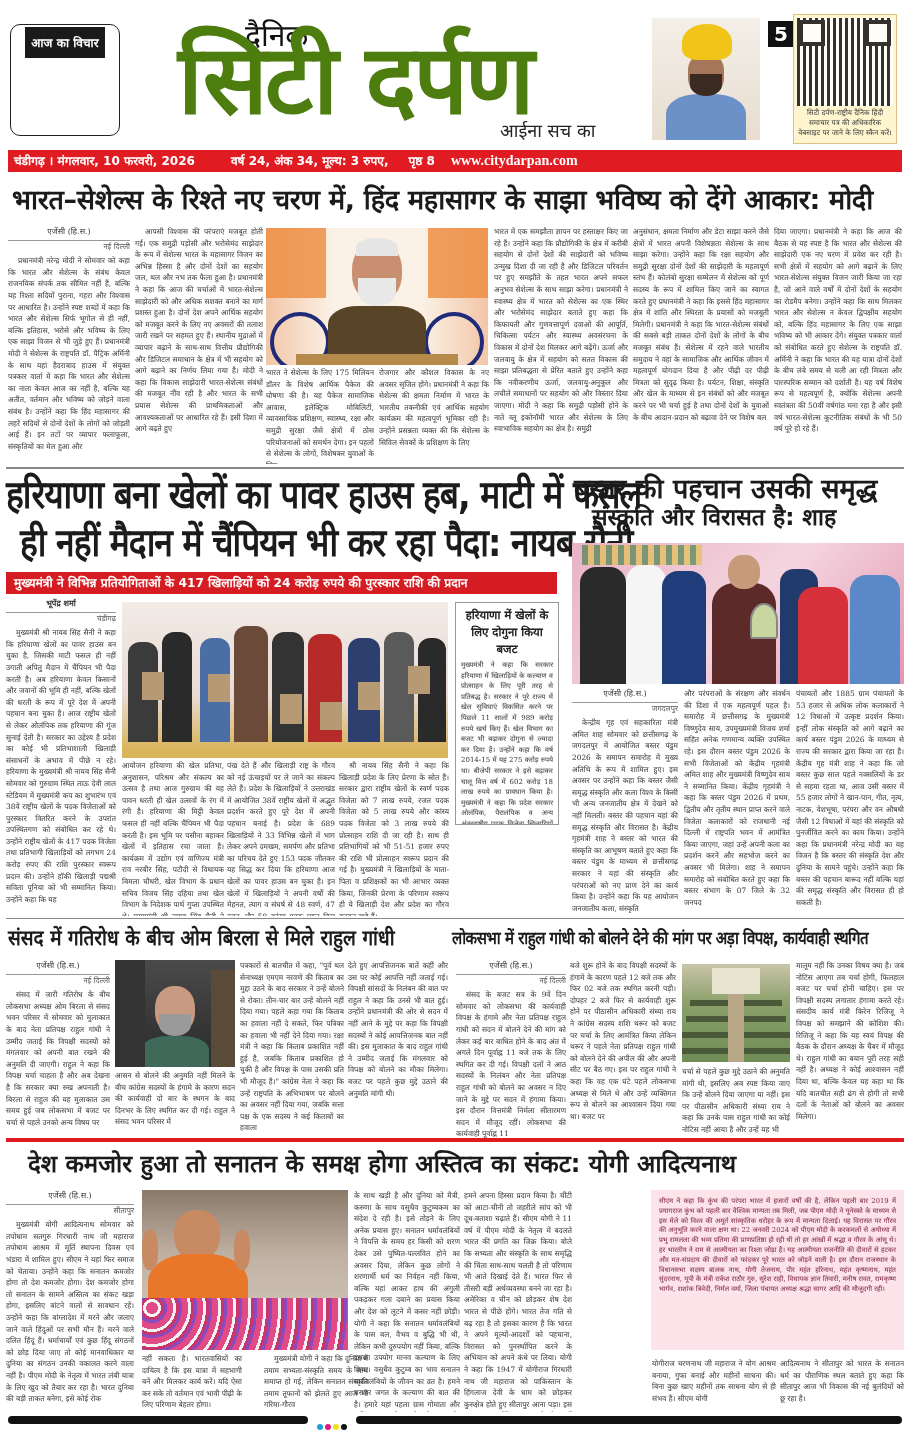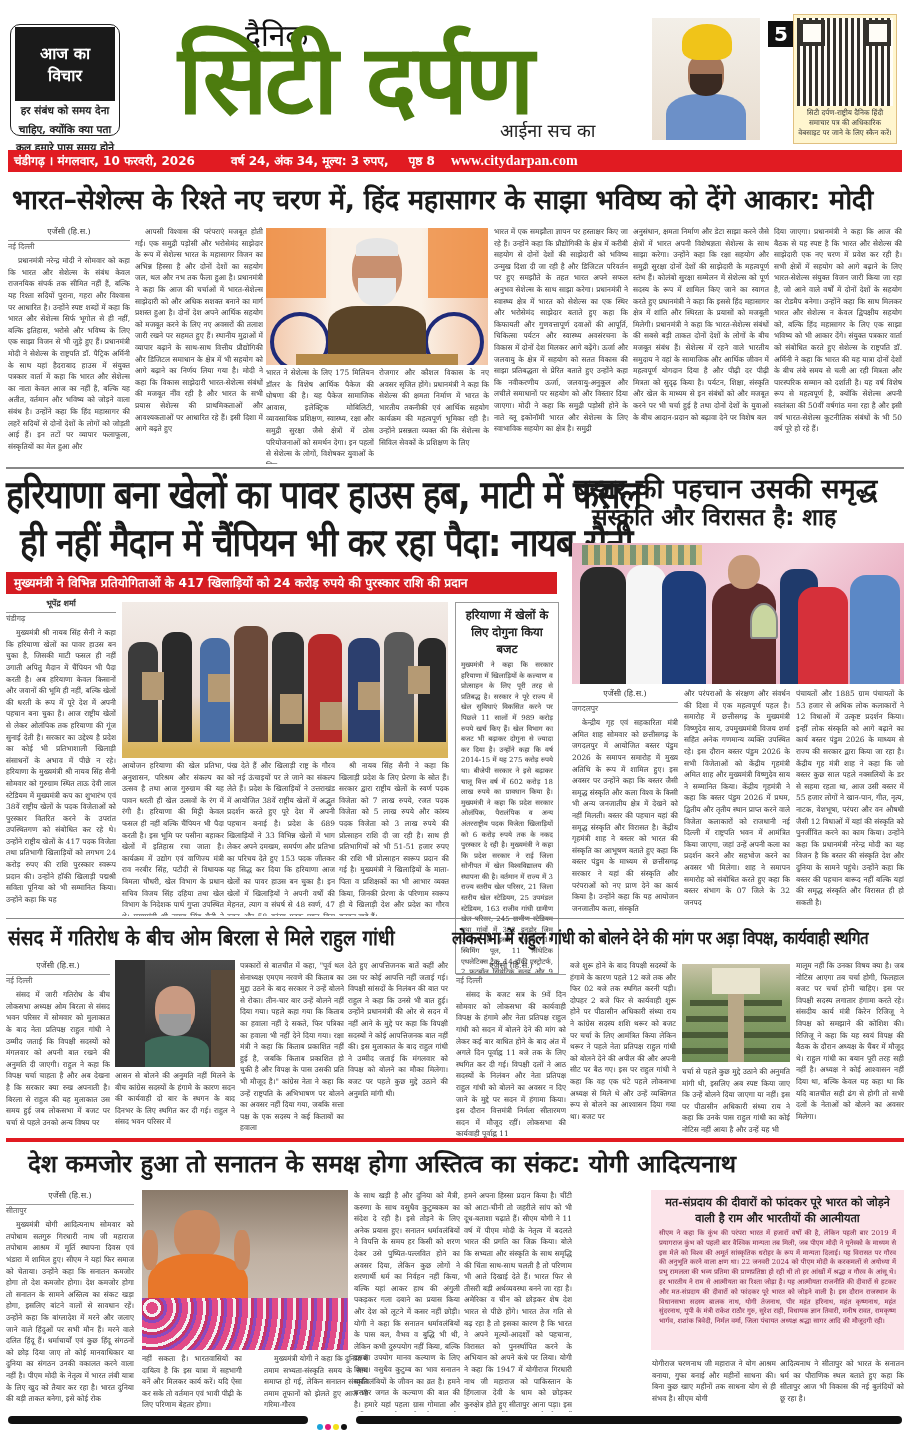--- a/index.html
+++ b/index.html
@@ -1,19 +1,19 @@
 <!DOCTYPE html>
 <html><head>
 <meta charset="utf-8">
 <style>
 *{box-sizing:border-box;margin:0;padding:0}
 body{width:910px;height:1431px;background:#fff;font-family:"DejaVu Serif",serif;color:#111;position:relative;overflow:hidden}
 .abs{position:absolute}
 .thought{left:10px;top:24px;width:110px;height:112px;border:1.5px solid #222;border-radius:10px;padding:4px 4px;text-align:center}
-.thought .hd{display:inline-block;background:#1a1a1a;color:#fff;font-family:"DejaVu Sans",sans-serif;font-size:16px;font-weight:bold;padding:15px 6px;margin-top:-2px}
+.thought .hd{display:inline-block;background:#1a1a1a;color:#fff;font-family:"DejaVu Sans",sans-serif;font-size:12px;font-weight:bold;padding:7px 6px;margin-top:-2px}
 .thought .tx{font-size:10.5px;line-height:18.5px;font-weight:bold;color:#222}
 .mast-small{left:245px;top:14px;font-size:30px;font-family:"DejaVu Serif",serif;color:#111}
 .mast-big{left:178px;top:20px;font-size:96px;font-weight:900;letter-spacing:-3px;font-family:"DejaVu Sans",sans-serif;color:#4d7c0f;line-height:120px}
 .tagline{left:500px;top:118px;font-size:18px;color:#222}
 .page-no{left:768px;top:21px;width:26px;height:26px;background:#111;color:#fff;font-family:"DejaVu Sans",sans-serif;font-weight:bold;font-size:20px;text-align:center;line-height:26px}
 .cm-photo{left:652px;top:18px;width:108px;height:122px;background:linear-gradient(180deg,#f3efe8 0%,#e8ddd0 100%);overflow:hidden}
 .turban{position:absolute;left:30px;top:6px;width:50px;height:36px;background:#f0c419;border-radius:50% 50% 30% 30%}
 .face{position:absolute;left:36px;top:36px;width:36px;height:40px;background:#a5765a;border-radius:40%}
 .beard{position:absolute;left:38px;top:56px;width:32px;height:22px;background:#3a2a22;border-radius:0 0 50% 50%}
 .jacket{position:absolute;left:14px;top:76px;width:80px;height:50px;background:#6c90c8;border-radius:40% 40% 0 0}
@@ -24,36 +24,35 @@
 .qr::before{left:2px;top:2px}
 .qr::after{right:2px;top:2px}
 .qr-cap{font-size:7.2px;line-height:10px;text-align:center;color:#333;margin-top:2px}
 .redbar{left:8px;top:150px;width:894px;height:22px;background:#e11b22;color:#fff;font-family:"DejaVu Sans",sans-serif;font-weight:bold;font-size:12px;line-height:22px;display:flex;align-items:center;padding:8px 6px}
 .redbar .rni{margin-left:auto;font-size:10.5px;font-family:"Liberation Sans",sans-serif}
 .redbar .web{margin-left:16px;font-family:"Liberation Serif",serif;font-size:14px}
 .h1{font-family:"DejaVu Sans",sans-serif;font-weight:bold;color:#1b1b1b;white-space:nowrap}
 .col{font-size:7.4px;line-height:11.6px;text-align:justify;color:#333}
 .col p{text-indent:10px}
 .byline{font-size:8px;text-align:center;color:#333;border-bottom:1px solid #999;padding-bottom:2px}
-.dateline{font-size:7.5px;text-align:left;color:#555;margin-bottom:3px}
+.dateline{font-size:7.5px;text-align:right;color:#555;margin-bottom:3px}
 .img{position:absolute;overflow:hidden}
 .rule{position:absolute;height:2px;background:#888}
 .redrule{position:absolute;height:4px;background:#e11b22}
 .subbar{left:6px;top:572px;width:551px;height:22px;background:#d51c22;color:#fff;font-family:"DejaVu Sans",sans-serif;font-weight:bold;font-size:12.2px;line-height:22px;padding-left:8px;white-space:nowrap;overflow:hidden}
 .box{position:absolute;border:1px solid #999;padding:4px 5px}
 .pinkbox{position:absolute;background:#fce4ea;padding:5px 8px}
 .reg{position:absolute;height:8px;background:#111;border-radius:4px}
 .dot{display:inline-block;width:6px;height:6px;border-radius:50%;margin:0 1px}
 </style>
 </head>
 <body>
 
 <div class="abs thought">
   <div class="hd">आज का विचार</div>
-  <div class="tx">हर संबंध को समय देना चाहिए, क्योंकि क्या पता कल हमारे पास समय होने पर संबंध ना हो।</div>
 </div>
 
 <div class="abs mast-small">दैनिक</div>
 <div class="abs mast-big">सिटी दर्पण</div>
 <div class="abs tagline">आईना सच का</div>
 
 <div class="abs cm-photo">
   <div class="jacket"></div>
     <div class="face"></div>
     <div class="beard"></div>
@@ -143,21 +142,21 @@
 <div class="abs col" style="left:122px;top:760px;width:102px;height:156px;overflow:hidden">
     <p style="text-indent:0">आयोजन हरियाणा की खेल प्रतिभा, अनुशासन, परिश्रम और संकल्प का उत्सव है तथा आज गुरुग्राम की यह पावन धरती ही खेल उत्सवों के रंग में रंगी है। हरियाणा की मिट्टी केवल फसल ही नहीं बल्कि चैंपियन भी पैदा करती है। इस भूमि पर पसीना बहाकर खेलों में इतिहास रचा जाता है। कार्यक्रम में उद्योग एवं वाणिज्य मंत्री राव नरबीर सिंह, पटौदी से विधायक बिमला चौधरी, खेल विभाग के प्रधान सचिव विजय सिंह दहिया तथा खेल विभाग के निदेशक पार्थ गुप्ता उपस्थित थे। मुख्यमंत्री श्री नायब सिंह सैनी ने कहा कि खेल मंच हमारे युवाओं के सपनों को</p>
   </div>
 <div class="abs col" style="left:227px;top:760px;width:108px;height:156px;overflow:hidden">
     <p style="text-indent:0">पंख देते हैं और खिलाड़ी राष्ट्र के गौरव को नई ऊंचाइयों पर ले जाने का संकल्प लेते हैं। प्रदेश के खिलाड़ियों ने उत्तराखंड में आयोजित 38वें राष्ट्रीय खेलों में अद्भुत प्रदर्शन करते हुए पूरे देश में अपनी पहचान बनाई है। प्रदेश के 689 खिलाड़ियों ने 33 विभिन्न खेलों में भाग लेकर अपने दमखम, समर्पण और प्रतिभा का परिचय देते हुए 153 पदक जीतकर यह सिद्ध कर दिया कि हरियाणा आज खेलों का पावर हाउस बन चुका है। इन खेलों में खिलाड़ियों ने अपनी वर्षों की मेहनत, त्याग व संघर्ष से 48 स्वर्ण, 47 रजत और 58 कांस्य पदक प्राप्त किए हैं।</p>
   </div>
 <div class="abs col" style="left:339px;top:760px;width:110px;height:156px;overflow:hidden">
     <p>श्री नायब सिंह सैनी ने कहा कि खिलाड़ी प्रदेश के लिए प्रेरणा के स्रोत हैं। सरकार द्वारा राष्ट्रीय खेलों के स्वर्ण पदक विजेता को 7 लाख रुपये, रजत पदक विजेता को 5 लाख रुपये और कांस्य पदक विजेता को 3 लाख रुपये की प्रोत्साहन राशि दी जा रही है। साथ ही प्रतिभागियों को भी 51-51 हजार रुपए की राशि भी प्रोत्साहन स्वरूप प्रदान की गई है। मुख्यमंत्री ने खिलाड़ियों के माता-पिता व प्रशिक्षकों का भी आभार व्यक्त किया, जिनकी प्रेरणा के परिणाम स्वरूप ही ये खिलाड़ी देश और प्रदेश का गौरव बनकर खड़े हैं।</p>
   </div>
 
-<div class="box" style="left:455px;top:602px;width:104px;height:372px;overflow:hidden">
+<div class="box" style="left:455px;top:602px;width:104px;height:223px;overflow:hidden">
   <div style="font-family:'DejaVu Sans',sans-serif;font-weight:bold;font-size:11.5px;line-height:17px;text-align:center;color:#222;margin-bottom:2px">हरियाणा में खेलों के लिए दोगुना किया बजट</div>
   <div class="col" style="font-size:7px;line-height:10.6px">मुख्यमंत्री ने कहा कि सरकार हरियाणा में खिलाड़ियों के कल्याण व प्रोत्साहन के लिए पूरी तरह से प्रतिबद्ध है। सरकार ने पूरे राज्य में खेल सुविधाएं विकसित करने पर पिछले 11 सालों में 989 करोड़ रुपये खर्च किए हैं। खेल विभाग का बजट भी बढ़ाकर दोगुना से ज्यादा कर दिया है। उन्होंने कहा कि वर्ष 2014-15 में यह 275 करोड़ रुपये था। बीजेपी सरकार ने इसे बढ़ाकर चालू वित्त वर्ष में 602 करोड़ 18 लाख रुपये का प्रावधान किया है। मुख्यमंत्री ने कहा कि प्रदेश सरकार ओलंपिक, पैरालंपिक व अन्य अंतरराष्ट्रीय पदक विजेता खिलाड़ियों को 6 करोड़ रुपये तक के नकद पुरस्कार दे रही है। मुख्यमंत्री ने कहा कि प्रदेश सरकार ने राई जिला सोनीपत में खेल विश्वविद्यालय की स्थापना की है। वर्तमान में राज्य में 3 राज्य स्तरीय खेल परिसर, 21 जिला स्तरीय खेल स्टेडियम, 25 उपमंडल स्टेडियम, 163 राजीव गांधी ग्रामीण खेल परिसर, 245 ग्रामीण स्टेडियम तथा गांवों में 382 इनडोर जिम उपलब्ध हैं। इसके अलावा, 10 स्विमिंग पूल, 11 सिंथेटिक एथलेटिक्स ट्रैक, 14 हॉकी एस्ट्रोटर्फ, 2 फुटबॉल सिंथेटिक सतह और 9 बहुउद्देशीय हॉल भी बनाए गए हैं।</div>
 </div>
 
 <div class="abs h1" style="left:574px;top:474px;font-size:27px;line-height:29px;font-weight:bold">बस्तर की पहचान उसकी समृद्ध</div>
 <div class="abs h1" style="left:592px;top:503px;font-size:23px;line-height:29px;font-weight:bold">संस्कृति और विरासत है: शाह</div>
 
 <div class="img" style="left:572px;top:543px;width:332px;height:141px;background:linear-gradient(135deg,#e8b2c4 0%,#f4d5df 50%,#e396b0 100%)">
   <div style="position:absolute;left:8px;top:24px;width:46px;height:118px;background:#2a2a2a;border-radius:16px 16px 0 0"></div>
   <div style="position:absolute;left:54px;top:22px;width:40px;height:120px;background:#f5f5f5;border-radius:16px 16px 0 0"></div>
@@ -257,21 +256,20 @@
     <p>मुख्यमंत्री योगी ने कहा कि दुनिया में तमाम सभ्यता-संस्कृति समय के साथ समाप्त हो गई, लेकिन सनातन संस्कृति तमाम तूफानों को झेलते हुए आज भी गरिमा-गौरव</p>
   </div>
 <div class="abs col" style="left:354px;top:1190px;width:106px;height:222px;overflow:hidden">
     <p style="text-indent:0">के साथ खड़ी है और दुनिया को मैत्री, करुणा के साथ वसुधैव कुटुम्बकम का संदेश दे रही है। इसे तोड़ने के लिए अनेक प्रयास हुए। सनातन धर्मावलंबियों ने विपत्ति के समय हर किसी को शरण देकर उसे पुष्पित-पल्लवित होने का अवसर दिया, लेकिन कुछ लोगों ने शरणार्थी धर्म का निर्वहन नहीं किया, बल्कि यहां आकर हाथ की अंगुली पकड़कर गला दबाने का प्रयास किया और देश को लूटने में कसर नहीं छोड़ी। योगी ने कहा कि सनातन धर्मावलंबियों के पास बल, वैभव व बुद्धि भी थी, लेकिन कभी दुरुपयोग नहीं किया, बल्कि इसका उपयोग मानव कल्याण के लिए किया। वसुधैव कुटुम्ब का भाव सनातन धर्मावलंबियों के जीवन का व्रत है। हमने चराचर जगत के कल्याण की बात की है। हमारे यहां पहला ग्रास गोमाता और अंतिम ग्रास कुत्ते का होता है। गाय और कुत्ते को भी</p>
   </div>
 <div class="abs col" style="left:464px;top:1190px;width:108px;height:222px;overflow:hidden">
     <p style="text-indent:0">हमने अपना हिस्सा प्रदान किया है। चींटी को आटा-चीनी तो जहरीले सांप को भी दूध-बताशा चढ़ाते हैं। सीएम योगी ने 11 वर्ष में पीएम मोदी के नेतृत्व में बदलते भारत की प्रगति का जिक्र किया। बोले कि सभ्यता और संस्कृति के साथ समृद्धि की चिंता साथ-साथ चलती है तो परिणाम भी आते दिखाई देते हैं। भारत फिर से तीसरी बड़ी अर्थव्यवस्था बनने जा रहा है। अमेरिका व चीन को छोड़कर शेष देश भारत से पीछे होंगे। भारत तेज गति से बढ़ रहा है तो इसका कारण है कि भारत ने अपने मूल्यों-आदर्शों को पहचाना, विरासत को पुनर्स्थापित करने के अभियान को अपने कंधे पर लिया। योगी ने कहा कि 1947 में योगीराज गिरधारी नाथ जी महाराज को पाकिस्तान के हिंगलाज देवी के धाम को छोड़कर कुरुक्षेत्र होते हुए सीतापुर आना पड़ा। इस स्थान पर उन्होंने गुफा बनाई और वर्षों तक यहां साधना की। उनके उपरांत गुरु</p>
   </div>
 
 <div class="pinkbox" style="left:651px;top:1190px;width:253px;height:160px;overflow:hidden">
-  <div style="font-family:'DejaVu Sans',sans-serif;font-weight:bold;font-size:11.2px;line-height:16px;text-align:center;color:#222">मत-संप्रदाय की दीवारों को फांदकर पूरे भारत को जोड़ने वाली है राम और भारतीयों की आत्मीयता</div>
   <div class="col" style="font-size:6.8px;line-height:9.8px;color:#7b2345;margin-top:2px">सीएम ने कहा कि कुंभ की परंपरा भारत में हजारों वर्षों की है, लेकिन पहली बार 2019 में प्रयागराज कुंभ को पहली बार वैश्विक मान्यता तब मिली, जब पीएम मोदी ने यूनेस्को के माध्यम से इस मेले को विश्व की अमूर्त सांस्कृतिक धरोहर के रूप में मान्यता दिलाई। यह विरासत पर गौरव की अनुभूति करने वाला क्षण था। 22 जनवरी 2024 को पीएम मोदी के करकमलों से अयोध्या में प्रभु रामलला की भव्य प्रतिमा की प्राणप्रतिष्ठा हो रही थी तो हर आंखों में श्रद्धा व गौरव के आंसू थे। हर भारतीय ने राम से आत्मीयता का रिश्ता जोड़ा है। यह आत्मीयता राजनीति की दीवारों से हटकर और मत-संप्रदाय की दीवारों को फांदकर पूरे भारत को जोड़ने वाली है। इस दौरान राजस्थान के विधानसभा सदस्य बालक नाथ, योगी तेजनाथ, पीर महंत हरिनाथ, महंत कृष्णनाथ, महंत सुंदरनाथ, यूपी के मंत्री राकेश राठौर गुरु, सुरेश राही, विधायक ज्ञान तिवारी, मनीष रावत, रामकृष्ण भार्गव, शशांक त्रिवेदी, निर्मल वर्मा, जिला पंचायत अध्यक्ष श्रद्धा सागर आदि की मौजूदगी रही।</div>
 </div>
 <div class="abs col" style="left:652px;top:1358px;width:124px;height:54px;overflow:hidden">
     <p style="text-indent:0">योगीराज चरणनाथ जी महाराज ने योग आश्रम बनाया, गुफा बनाई और महीनों साधना की। बिना कुछ खाए महीनों तक साधना योग से ही संभव है। सीएम योगी</p>
   </div>
 <div class="abs col" style="left:780px;top:1358px;width:124px;height:54px;overflow:hidden">
     <p style="text-indent:0">आदित्यनाथ ने सीतापुर को भारत के सनातन धर्म का पौराणिक स्थल बताते हुए कहा कि सीतापुर आज भी विकास की नई बुलंदियों को छू रहा है।</p>
   </div>
 
 <div class="reg" style="left:8px;top:1416px;width:300px"></div>

